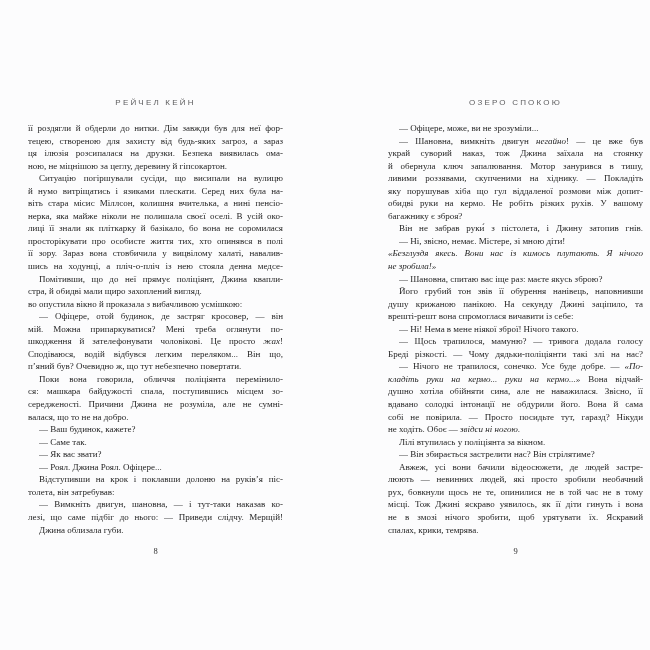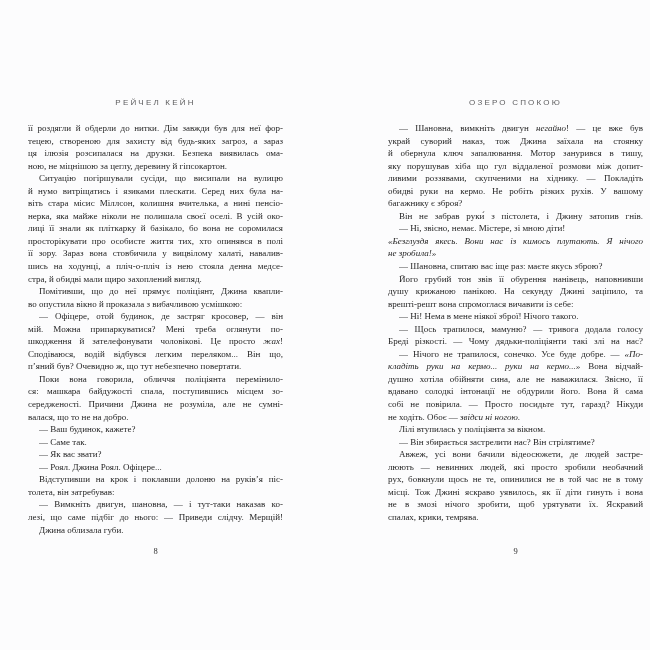--- a/index.html
+++ b/index.html
@@ -66,22 +66,22 @@
         <div class="line j"><span>ця ілюзія розсипалася на друзки. Безпека виявилась ома-</span></div>
         <div class="line"><span>ною, не міцнішою за цеглу, деревину й гіпсокартон.</span></div>
         <div class="line j ind"><span>Ситуацію погіршували сусіди, що висипали на вулицю</span></div>
         <div class="line j"><span>й нумо витріщатись і язиками плескати. Серед них була на-</span></div>
         <div class="line j"><span>віть стара місис Міллсон, колишня вчителька, а нині пенсіо-</span></div>
         <div class="line j"><span>нерка, яка майже ніколи не полишала своєї оселі. В усій око-</span></div>
         <div class="line j"><span>лиці її знали як пліткарку й базікало, бо вона не соромилася</span></div>
         <div class="line j"><span>просторікувати про особисте життя тих, хто опинявся в полі</span></div>
         <div class="line j"><span>її зору. Зараз вона стовбичила у вицвілому халаті, навалив-</span></div>
         <div class="line j"><span>шись на ходунці, а пліч-о-пліч із нею стояла денна медсе-</span></div>
+        <div class="line j ind"><span>Помітивши, що до неї прямує поліціянт, Джина квапли-</span></div>
         <div class="line"><span>стра, й обидві мали щиро захоплений вигляд.</span></div>
-        <div class="line j ind"><span>Помітивши, що до неї прямує поліціянт, Джина квапли-</span></div>
         <div class="line"><span>во опустила вікно й проказала з вибачливою усмішкою:</span></div>
         <div class="line j ind"><span>— Офіцере, отой будинок, де застряг кросовер, — він</span></div>
         <div class="line j"><span>мій. Можна припаркуватися? Мені треба оглянути по-</span></div>
         <div class="line j"><span>шкодження й зателефонувати чоловікові. Це просто </span><span class="it">жах</span><span>!</span></div>
         <div class="line j"><span>Сподіваюся, водій відбувся легким переляком... Він що,</span></div>
         <div class="line"><span>п’яний був? Очевидно ж, що тут небезпечно повертати.</span></div>
         <div class="line j ind"><span>Поки вона говорила, обличчя поліціянта перемінило-</span></div>
         <div class="line j"><span>ся: машкара байдужості спала, поступившись місцем зо-</span></div>
         <div class="line j"><span>середженості. Причини Джина не розуміла, але не сумні-</span></div>
         <div class="line"><span>валася, що то не на добро.</span></div>
@@ -94,25 +94,26 @@
         <div class="line j ind"><span>— Вимкніть двигун, шановна, — і тут-таки наказав ко-</span></div>
         <div class="line j"><span>лезі, що саме підбіг до нього: — Приведи слідчу. Мерщій!</span></div>
         <div class="line ind"><span>Джина облизала губи.</span></div>
       </div>
     <div class="page-number">8</div>
   </div>
 
   <div class="page page-right">
     <div class="running-header">ОЗЕРО СПОКОЮ</div>
     <div class="lines">
+        <div class="line ind"><span>— Офіцере, може, ви не зрозуміли...</span></div>
         <div class="line j ind"><span>— Шановна, вимкніть двигун </span><span class="it">негайно</span><span>! — це вже був</span></div>
         <div class="line j"><span>украй суворий наказ, тож Джина заїхала на стоянку</span></div>
         <div class="line j"><span>й обернула ключ запалювання. Мотор занурився в тишу,</span></div>
+        <div class="line j"><span>ливими роззявами, скупченими на хіднику. — Покладіть</span></div>
         <div class="line j"><span>яку порушував хіба що гул віддаленої розмови між допит-</span></div>
-        <div class="line j"><span>ливими роззявами, скупченими на хіднику. — Покладіть</span></div>
         <div class="line j"><span>обидві руки на кермо. Не робіть різких рухів. У вашому</span></div>
         <div class="line"><span>багажнику є зброя?</span></div>
         <div class="line j ind"><span>Він не забрав руки́ з пістолета, і Джину затопив гнів.</span></div>
         <div class="line ind"><span>— Ні, звісно, немає. Містере, зі мною діти!</span></div>
         <div class="line j"><span class="it">«Безглуздя якесь. Вони нас із кимось плутають. Я нічого</span></div>
         <div class="line"><span class="it">не зробила!»</span></div>
         <div class="line ind"><span>— Шановна, спитаю вас іще раз: маєте якусь зброю?</span></div>
         <div class="line j ind"><span>Його грубий тон звів її обурення нанівець, наповнивши</span></div>
         <div class="line j"><span>душу крижаною панікою. На секунду Джині заціпило, та</span></div>
         <div class="line"><span>врешті-решт вона спромоглася вичавити із себе:</span></div>

